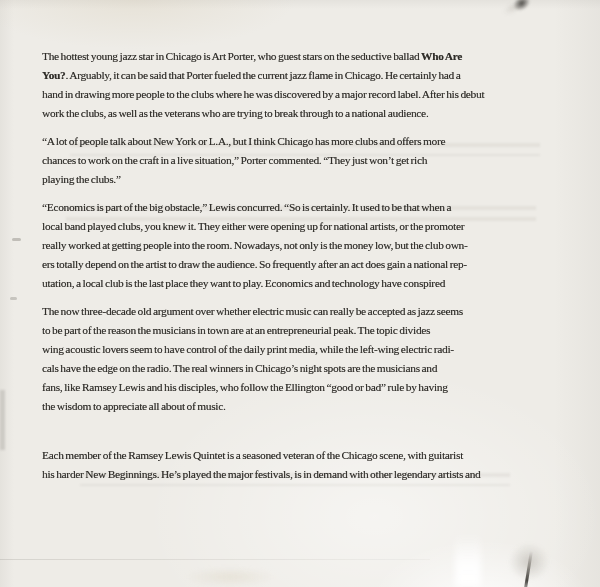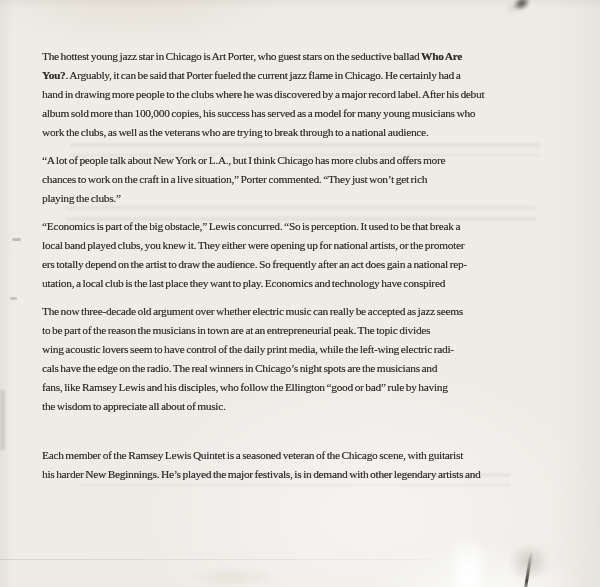--- a/index.html
+++ b/index.html
@@ -95,31 +95,31 @@
 
   <div class="artifact ghost ghost-1"></div>
   <div class="artifact ghost ghost-2"></div>
   <div class="artifact ghost ghost-3"></div>
 
   <div class="text-block">
       <div class="paragraph">
         <div class="line"><span class="seg regular">The hottest young jazz star in Chicago is Art Porter, who guest stars on the seductive ballad </span><span class="seg bold">Who Are</span></div>
         <div class="line"><span class="seg bold">You?</span><span class="seg regular">. Arguably, it can be said that Porter fueled the current jazz flame in Chicago. He certainly had a</span></div>
         <div class="line"><span class="seg regular">hand in drawing more people to the clubs where he was discovered by a major record label. After his debut</span></div>
-        <div class="line"><span class="seg regular">album sold more than 100,000 copies, his success has served as a model for many young musicians who</span></div>
         <div class="line"><span class="seg regular">work the clubs, as well as the veterans who are trying to break through to a national audience.</span></div>
       </div>
       <div class="paragraph">
         <div class="line"><span class="seg regular">“A lot of people talk about New York or L.A., but I think Chicago has more clubs and offers more</span></div>
         <div class="line"><span class="seg regular">chances to work on the craft in a live situation,” Porter commented. “They just won’t get rich</span></div>
         <div class="line"><span class="seg regular">playing the clubs.”</span></div>
       </div>
       <div class="paragraph">
-        <div class="line"><span class="seg regular">“Economics is part of the big obstacle,” Lewis concurred. “So is perception. It used to be that break a</span></div>
+        <div class="line"><span class="seg regular">“Economics is part of the big obstacle,” Lewis concurred. “So is certainly. It used to be that when a</span></div>
         <div class="line"><span class="seg regular">local band played clubs, you knew it. They either were opening up for national artists, or the promoter</span></div>
+        <div class="line"><span class="seg regular">really worked at getting people into the room. Nowadays, not only is the money low, but the club own-</span></div>
         <div class="line"><span class="seg regular">ers totally depend on the artist to draw the audience. So frequently after an act does gain a national rep-</span></div>
         <div class="line"><span class="seg regular">utation, a local club is the last place they want to play. Economics and technology have conspired</span></div>
       </div>
       <div class="paragraph">
         <div class="line"><span class="seg regular">The now three-decade old argument over whether electric music can really be accepted as jazz seems</span></div>
         <div class="line"><span class="seg regular">to be part of the reason the musicians in town are at an entrepreneurial peak. The topic divides</span></div>
         <div class="line"><span class="seg regular">wing acoustic lovers seem to have control of the daily print media, while the left-wing electric radi-</span></div>
         <div class="line"><span class="seg regular">cals have the edge on the radio. The real winners in Chicago’s night spots are the musicians and</span></div>
         <div class="line"><span class="seg regular">fans, like Ramsey Lewis and his disciples, who follow the Ellington “good or bad” rule by having</span></div>
         <div class="line"><span class="seg regular">the wisdom to appreciate all about of music.</span></div>

